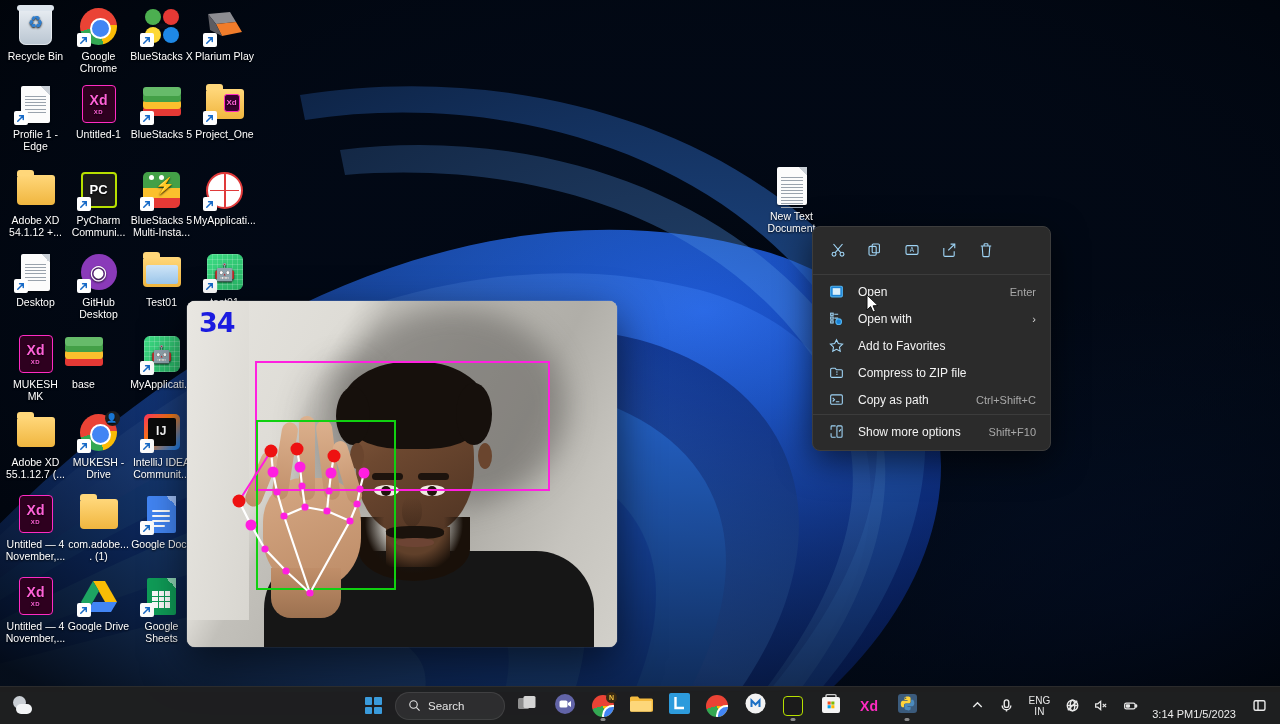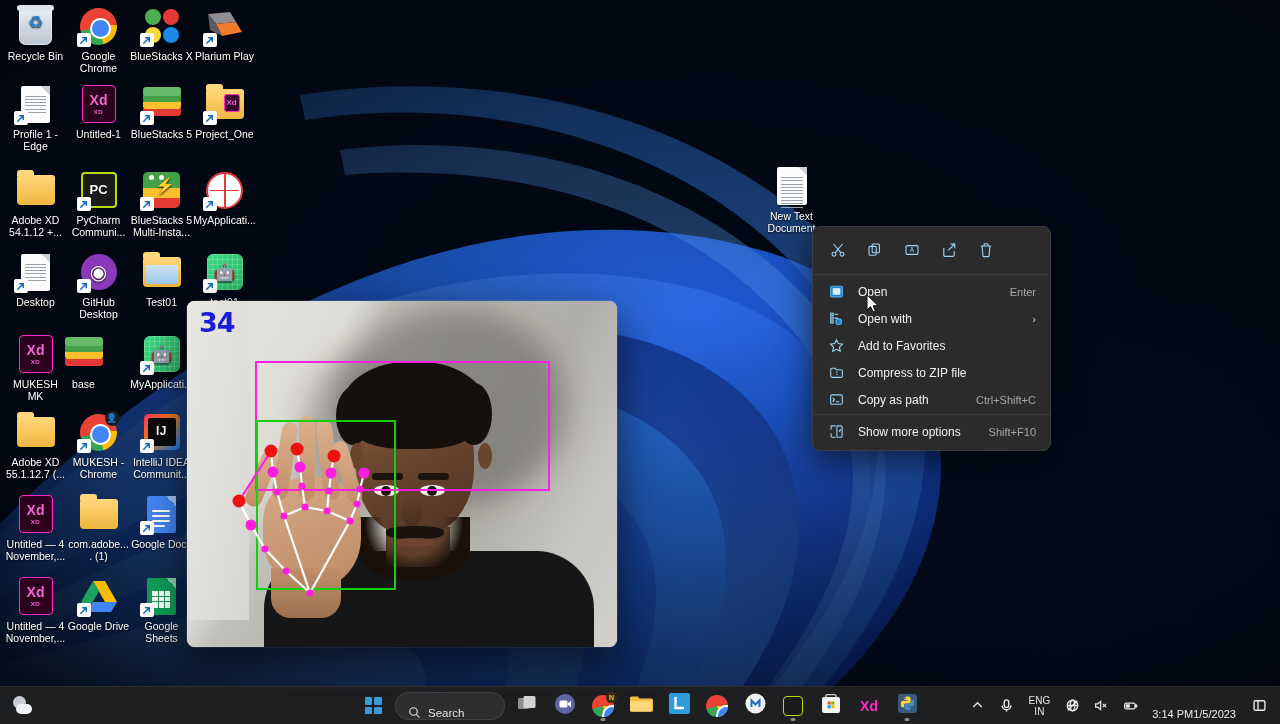--- a/index.html
+++ b/index.html
@@ -202,21 +202,21 @@
   #weather .wx{ width:22px;height:22px;position:relative; }
   #tb-center{ position:absolute; left:0; right:0; display:flex; justify-content:center; align-items:center; gap:5px; }
   .tbi{ width:34px;height:32px;border-radius:5px;display:flex;align-items:center;justify-content:center;position:relative; }
   .tbi.running:after{ content:"";position:absolute;left:50%;transform:translateX(-50%);bottom:1px;width:5px;height:2.5px;border-radius:2px;background:#8a8a8a; }
   #start-btn{ width:34px;height:32px;display:flex;align-items:center;justify-content:center;border-radius:5px; }
   .winlogo{ width:17px;height:17px;display:grid;grid-template-columns:1fr 1fr;grid-template-rows:1fr 1fr;gap:2px; }
   .winlogo i{ background:#3a9bdc; border-radius:1px; }
   #search-pill{
     height:28px;min-width:110px;border-radius:16px;background:rgba(255,255,255,.07);
     border:1px solid rgba(255,255,255,.09);
-    display:flex;align-items:flex-end;gap:7px;padding:0 16px 0 12px;color:#e4e4e4;font-size:11.5px;
+    display:flex;align-items:center;gap:7px;padding:0 16px 0 12px;color:#e4e4e4;font-size:11.5px;
   }
   #tray{ position:absolute; right:0; display:flex; align-items:center; gap:2px; padding-right:7px; height:38px; }
   .tray-btn{ height:30px;padding:0 6px;display:flex;align-items:center;justify-content:center;border-radius:4px;color:#e8e8e8; }
   #lang{ font-size:10px;line-height:11px;text-align:center;color:#e8e8e8;padding:0 7px; }
   #clock{ font-size:11px;line-height:13px;text-align:right;color:#ececec;padding:0 8px 0 6px; }
   .tray-btn svg{ width:15px;height:15px;stroke:#e8e8e8;fill:none;stroke-width:1.5; }
 
   
   #cursor{ position:absolute; left:866px; top:294px; width:14px; height:20px; }
 </style>
@@ -503,21 +503,21 @@
     <div class="dicon" style="left: 67px; top: 412px;">
       <div class="glyph">
         <div class="ic-chrome"></div>
         <div style="position:absolute;right:-1px;top:-1px;width:15px;height:15px;border-radius:50%;background:#1f1f1f;color:#fff;font-size:9px;display:flex;align-items:center;justify-content:center;">👤</div>
         <span class="shortcut-arrow">
           <svg viewBox="0 0 12 12">
             <path d="M3 9 L9 3 M5 3 h4 v4" stroke="#1569c7" stroke-width="1.6" fill="none" stroke-linecap="round"></path>
           </svg>
         </span>
       </div>
-      <span class="lbl">MUKESH - Chrome</span>
+      <span class="lbl">MUKESH - Drive</span>
     </div>
     <div class="dicon" style="left: 130px; top: 412px;">
       <div class="glyph">
         <div class="ic-ij">
           <span>IJ</span>
         </div>
         <span class="shortcut-arrow">
           <svg viewBox="0 0 12 12">
             <path d="M3 9 L9 3 M5 3 h4 v4" stroke="#1569c7" stroke-width="1.6" fill="none" stroke-linecap="round"></path>
           </svg>

